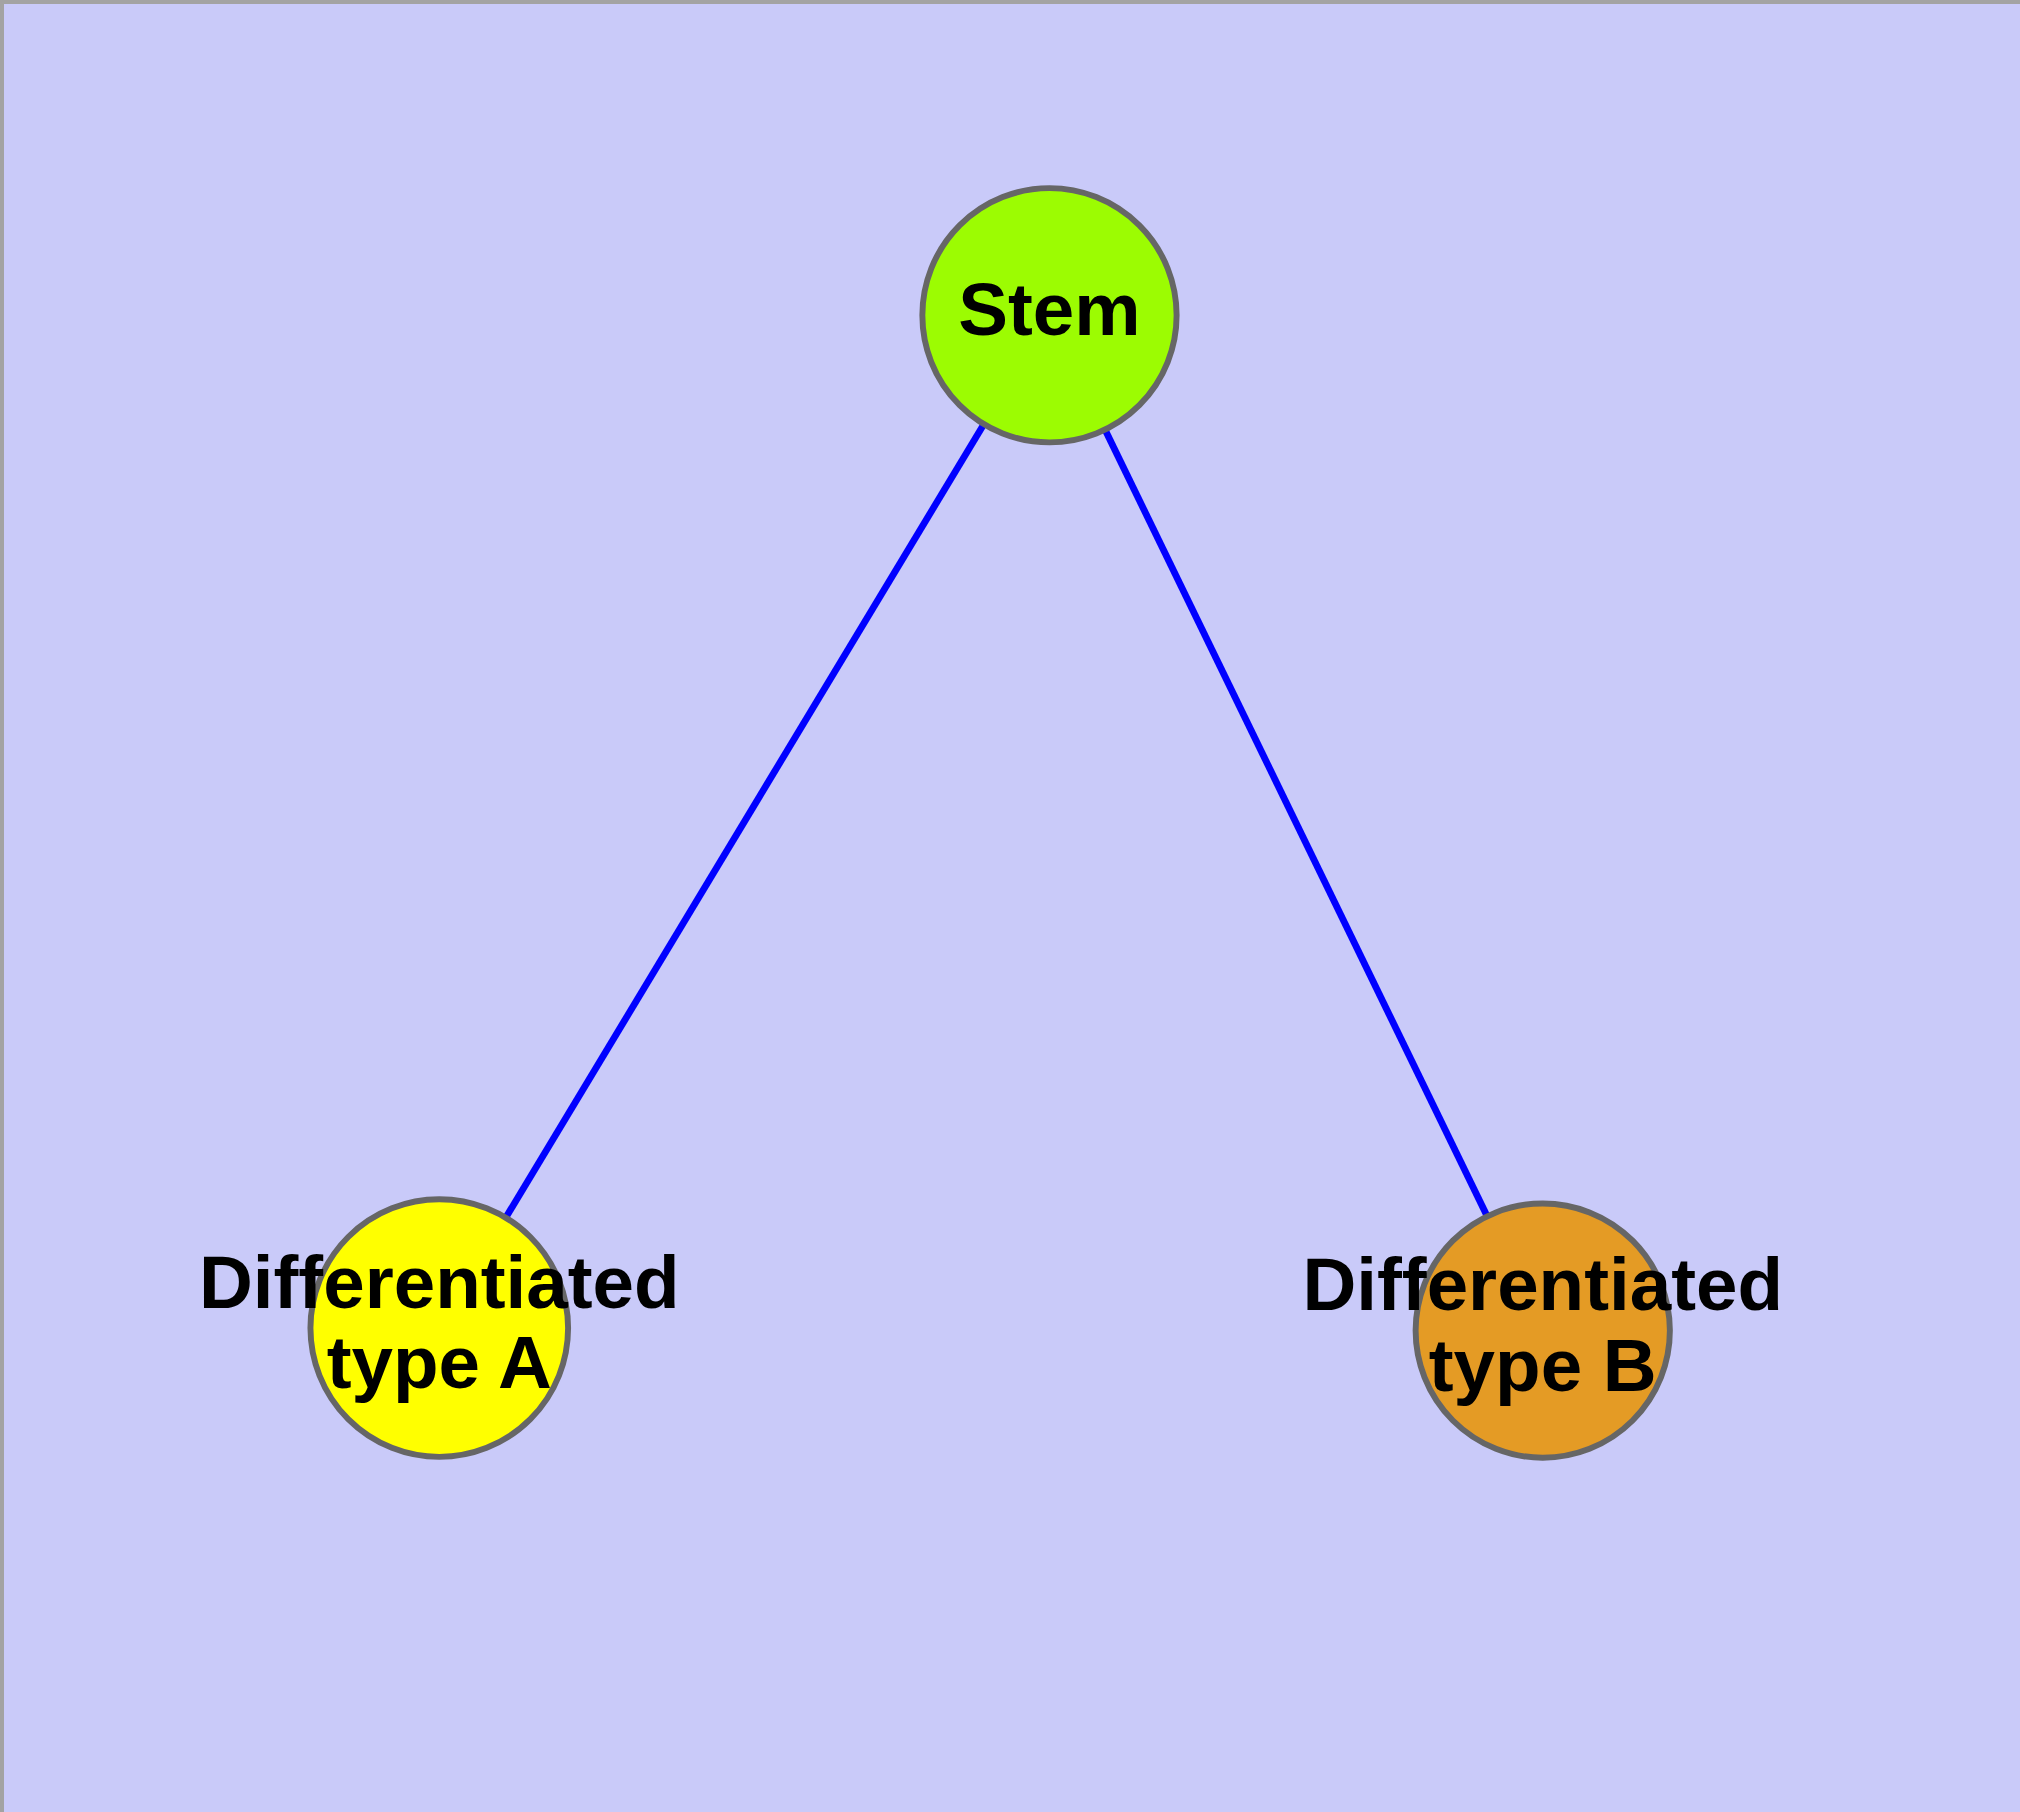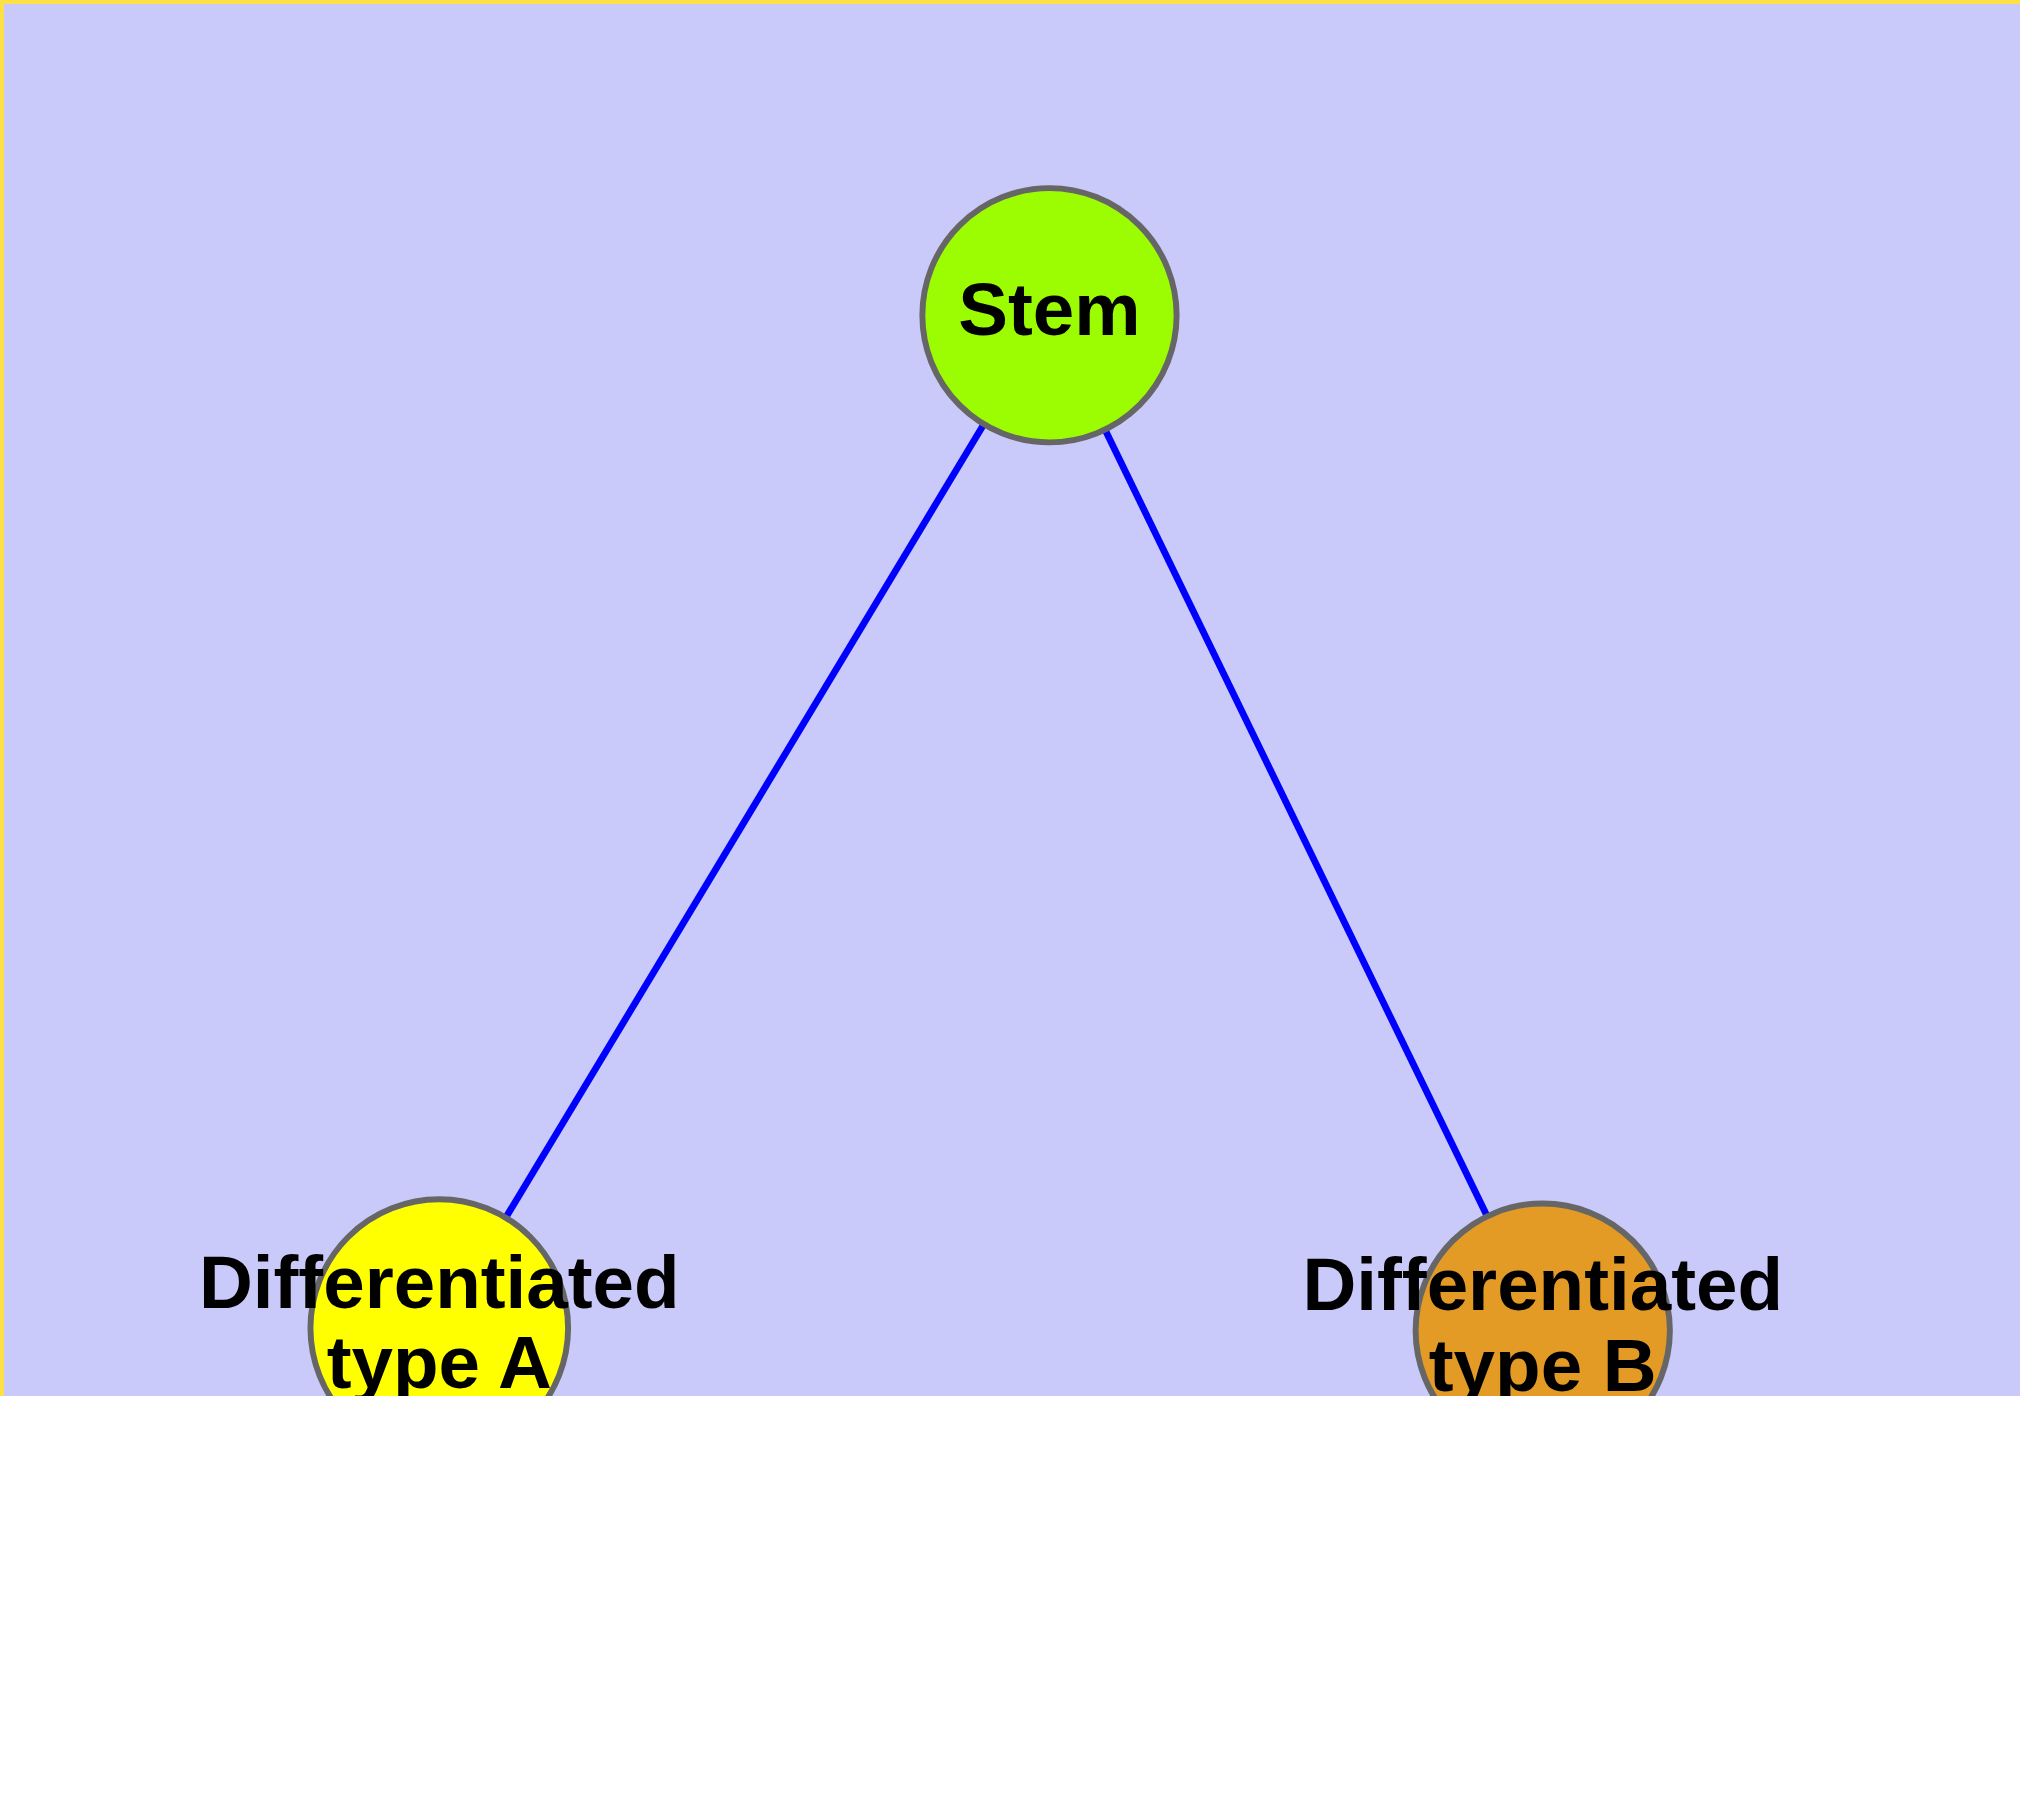--- a/index.html
+++ b/index.html
@@ -48,21 +48,21 @@
     font-size: 88px;
     fill: #000000;
     text-anchor: middle;
     dominant-baseline: middle;
     paint-order: normal;
   }
 </style>
 </head>
 <body>
 
-<div id="canvas" style="background: #fde047; width: 2021px; height: 1396px;">
+<div id="canvas" style="background: #a3a3a3; width: 2021px; height: 1812px;">
   <div id="plot-area" style="background: rgb(201, 202, 249);"></div>
   <svg id="graph-svg" viewBox="0 0 2384 2138" xmlns="http://www.w3.org/2000/svg">
     <g id="edges-layer">
         <line x1="1238" y1="372" x2="518" y2="1567" class="edge-line" stroke="#0000ff" stroke-width="8"></line>
         <line x1="1238" y1="372" x2="1820" y2="1570" class="edge-line" stroke="#0000ff" stroke-width="8"></line>
       </g>
     <g id="nodes-layer">
         <circle cx="1238" cy="372" r="150" fill="#9cfc02" class="node-circle" stroke="#666666" stroke-width="7"></circle>
         <circle cx="518" cy="1567" r="152" fill="#ffff00" class="node-circle" stroke="#666666" stroke-width="7"></circle>
         <circle cx="1820" cy="1570" r="150" fill="#e49b25" class="node-circle" stroke="#666666" stroke-width="7"></circle>

